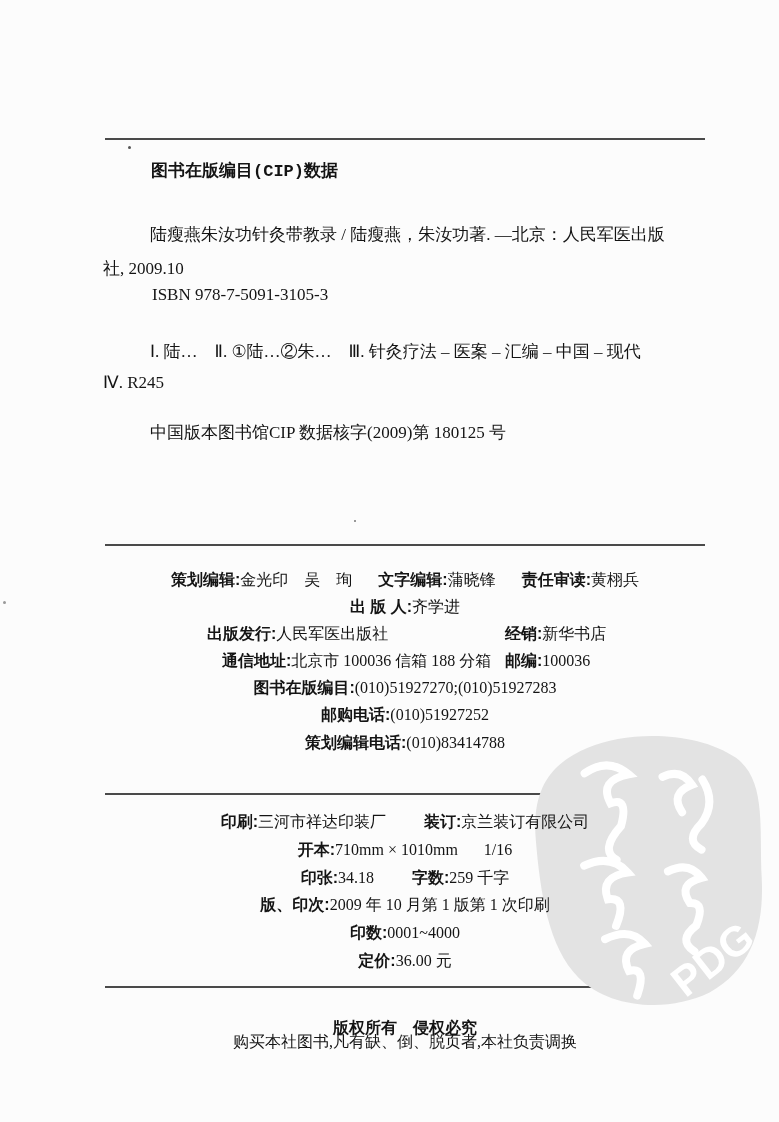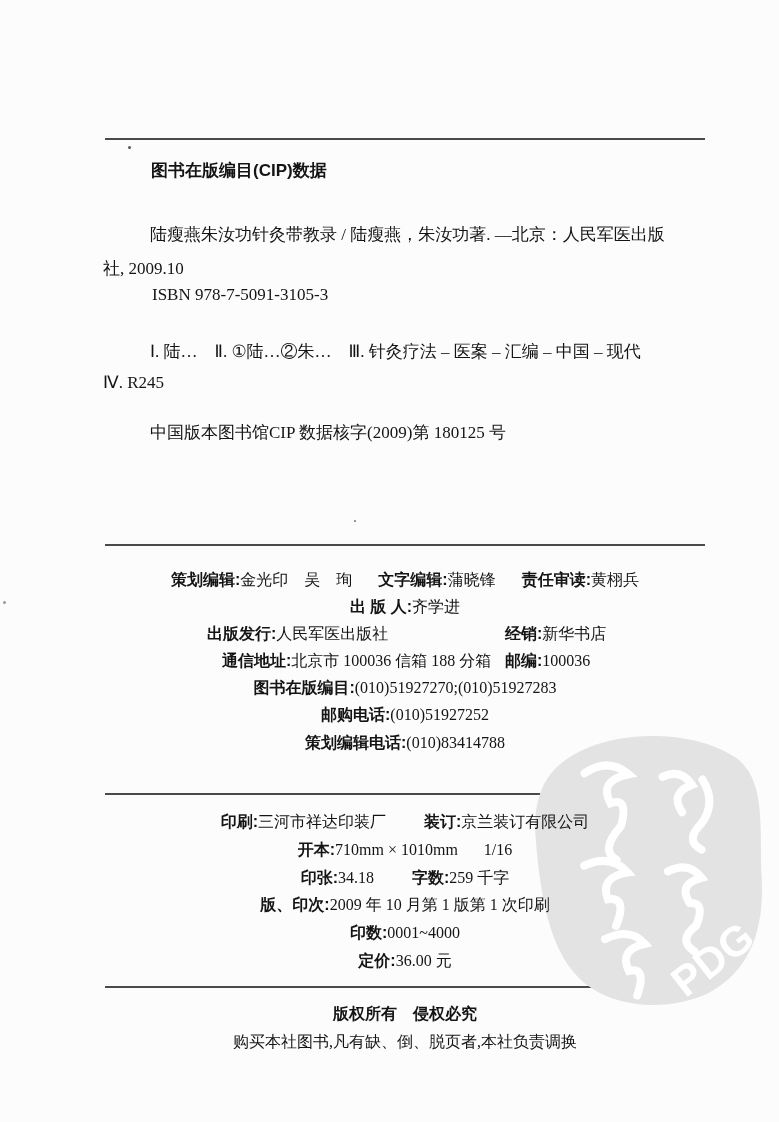--- a/index.html
+++ b/index.html
@@ -40,26 +40,27 @@
     font-weight:700;
   }
   .val{
     font-family:"Liberation Serif", serif;
     font-weight:400;
   }
   .gap{display:inline-block;width:38px;}
   .gap-sm{display:inline-block;width:26px;}
   .uline{text-decoration:underline;}
   .heading{
-    font-family:Liberation Sans, sans-serif;
+    font-family:Liberation Mono, monospace;
     font-weight:700;
   }
   .bold-notice{
     font-family:"Liberation Sans", sans-serif;
     font-weight:700;
+    margin-top:14px;
   }
   .pair{position:absolute;top:0;}
   .speck{position:absolute;border-radius:50%;z-index:2;}
   .watermark{
     position:absolute;
     z-index:1;
   }
   .wm-pdg{
     font-family:"Liberation Sans", sans-serif;
     font-weight:700;

